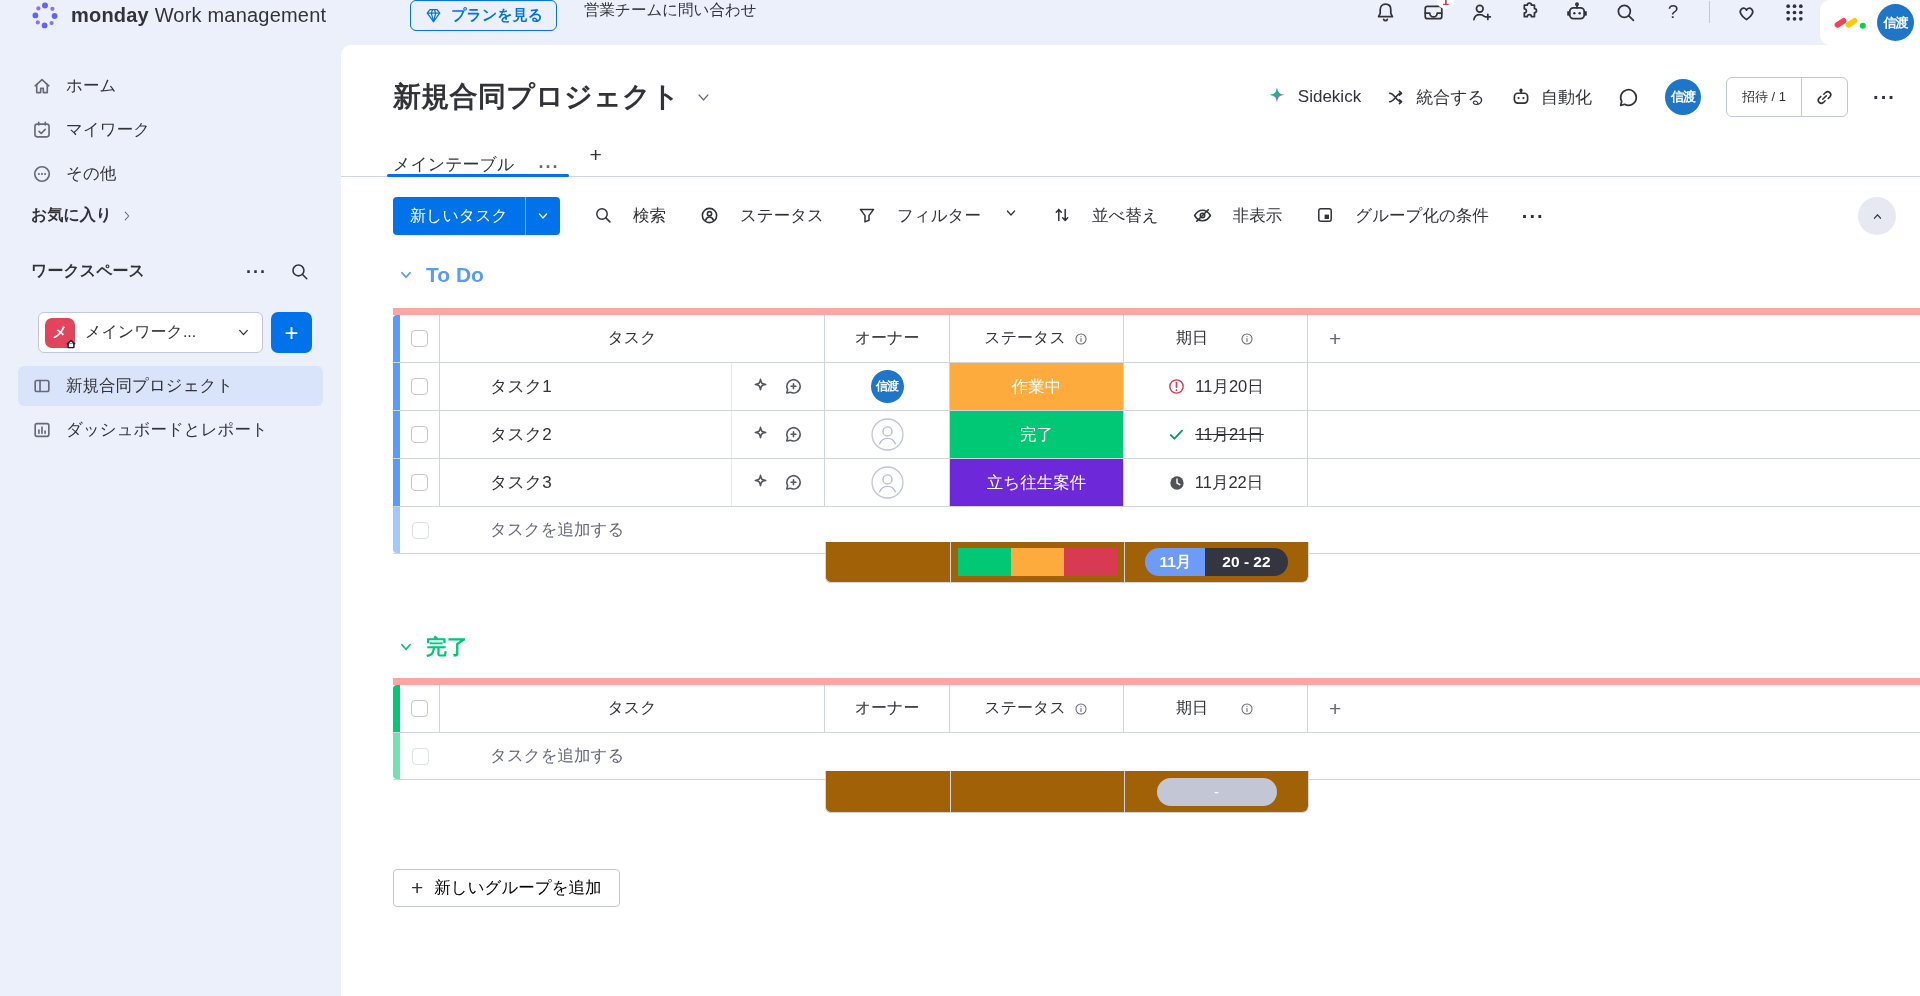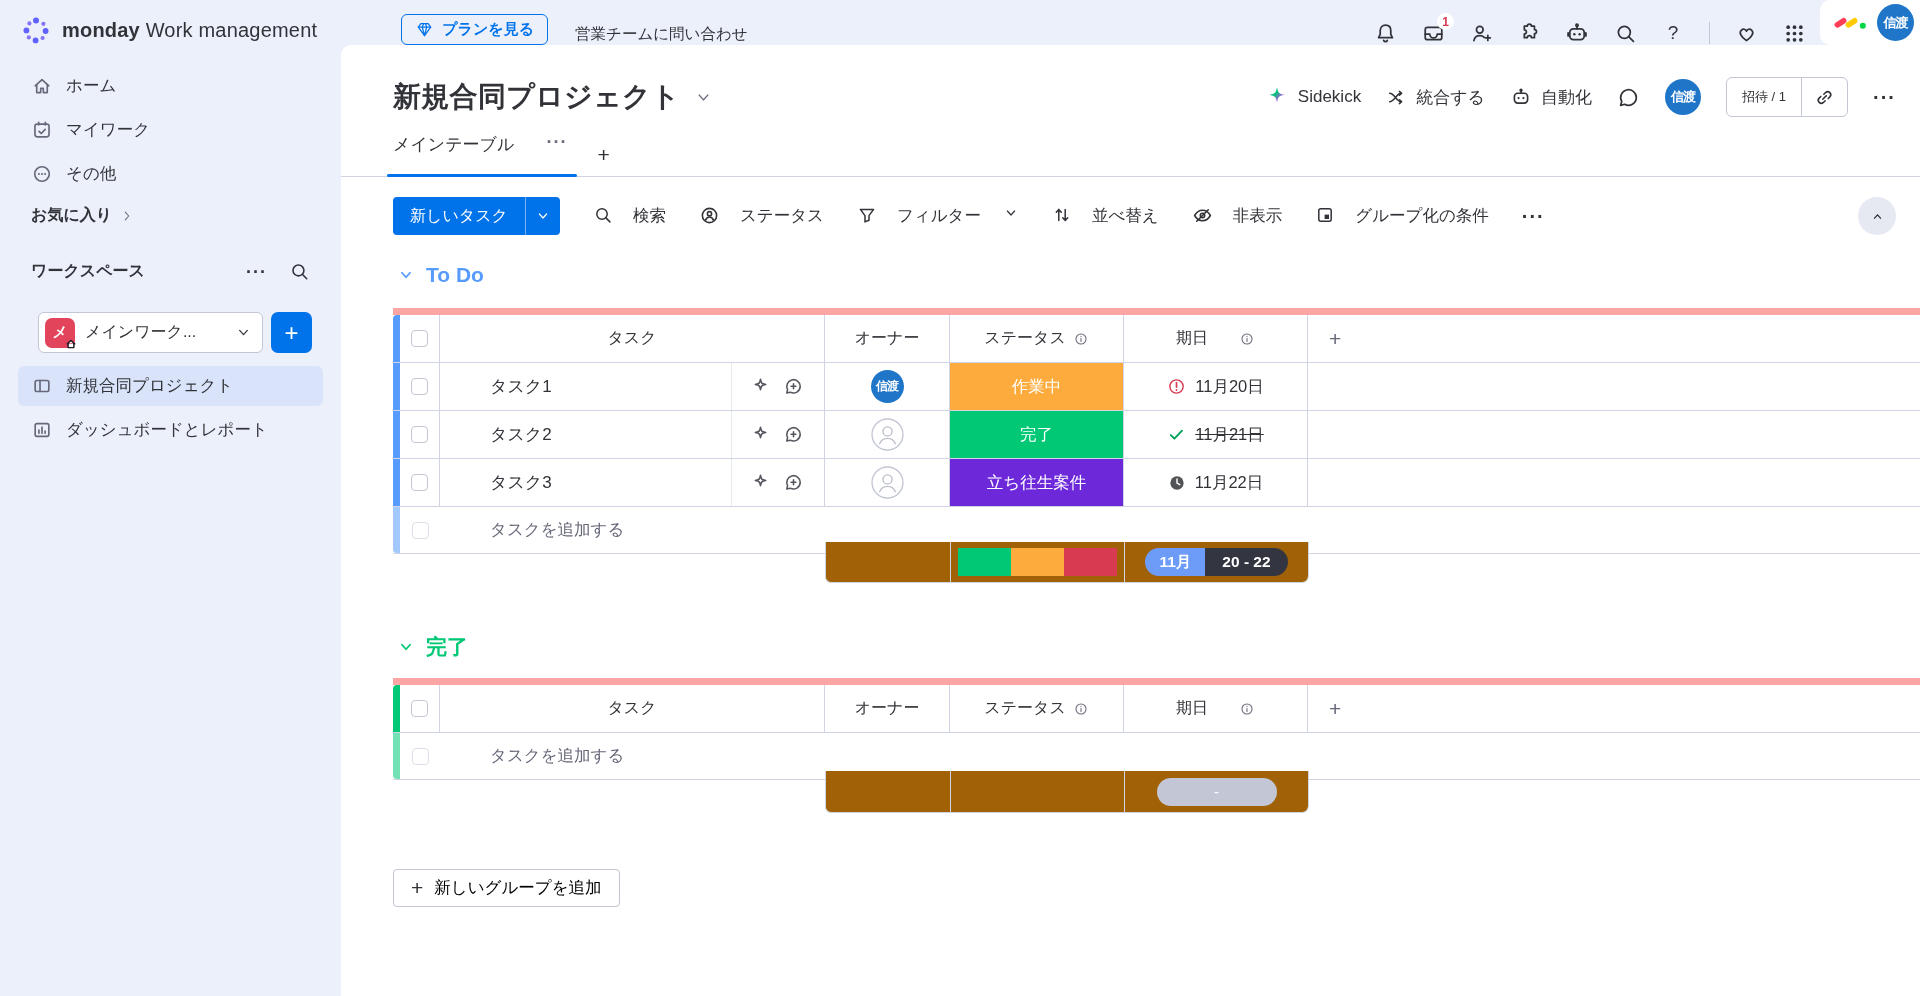--- a/index.html
+++ b/index.html
@@ -4,21 +4,21 @@
 <style>
   *{box-sizing:border-box;margin:0;padding:0}
   body{margin:0;background:#ecf0fb}
   #app{position:relative;width:1920px;height:996px;background:#ecf0fb;
        font-family:"Liberation Sans","DejaVu Sans",sans-serif;color:#323338;overflow:hidden}
   svg{display:block}
   .ico{stroke:#323338;fill:none;stroke-width:1.5;stroke-linecap:round;stroke-linejoin:round}
   .ico-muted{stroke:#676879}
 
   
-  .topbar{position:absolute;top:0;left:0;right:0;height:45px;display:flex;align-items:flex-end;padding-left:21px}
+  .topbar{position:absolute;top:0;left:0;right:0;height:45px;display:flex;align-items:flex-start;padding-left:30px}
   .logo-wrap{display:flex;align-items:center;gap:11px}
   .brand{font-size:20px;letter-spacing:.2px}
   .brand b{font-weight:700}
   .plans-btn{margin-left:84px;height:31px;padding:0 13px;border:1px solid #0073ea;border-radius:6px;
              color:#0073ea;font-weight:700;font-size:15px;display:flex;align-items:center;gap:8px;background:transparent;cursor:pointer}
   .contact{margin-left:27px;font-size:15.5px}
   .top-icons{margin-left:auto;display:flex;align-items:center;gap:24px}
   .tico{position:relative;width:24px;height:24px;display:flex;align-items:center;justify-content:center;cursor:pointer}
   .badge{position:absolute;top:-8px;right:-9px;min-width:17px;height:17px;border-radius:50%;background:#fff;
          color:#d83a52;font-size:12px;font-weight:700;display:flex;align-items:center;justify-content:center}
@@ -51,21 +51,21 @@
   .bheader{position:absolute;top:24px;left:52px;right:24px;height:56px;display:flex;align-items:center}
   .btitle{font-size:28px;font-weight:700;letter-spacing:.3px}
   .btitle-chev{margin-left:14px}
   .bh-right{margin-left:auto;display:flex;align-items:center;gap:25px;font-size:17px}
   .bh-item{display:flex;align-items:center;gap:9px;cursor:pointer}
   .invite-box{display:flex;align-items:stretch;height:40px;border:1px solid #c3c6d4;border-radius:6px;overflow:hidden}
   .invite-seg{display:flex;align-items:center;padding:0 15px;font-size:13px;cursor:pointer}
   .invite-link{border-left:1px solid #c3c6d4;display:flex;align-items:center;padding:0 12px;cursor:pointer}
 
   .tabs{position:absolute;top:88px;left:0;right:0;height:44px;border-bottom:1px solid #d0d4e4;display:flex;align-items:center;padding-left:52px}
-  .tab-active{position:relative;height:100%;display:flex;align-items:flex-start;gap:32px;font-size:17px;cursor:pointer}
+  .tab-active{position:relative;height:100%;display:flex;align-items:flex-end;gap:24px;font-size:17px;cursor:pointer}
   .tab-active::after{content:"";position:absolute;left:-6px;right:-10px;bottom:-1px;height:3px;background:#0073ea;border-radius:2px}
   .tab-plus{margin-left:30px;font-size:21px;color:#323338;cursor:pointer}
 
   .toolbar{position:absolute;top:152px;left:52px;display:flex;align-items:center;gap:33px;font-size:16.5px}
   .newtask{display:flex;height:38px;border-radius:4px;overflow:hidden;background:#0073ea;color:#fff;cursor:pointer}
   .newtask-main{display:flex;align-items:center;padding:0 17px;font-size:16px}
   .newtask-chev{display:flex;align-items:center;padding:0 9px;border-left:1px solid rgba(255,255,255,.45)}
   .tool{display:flex;align-items:flex-start;gap:20px;cursor:pointer}
   .collapse-btn{position:absolute;top:152px;right:24px;width:38px;height:38px;border-radius:50%;background:#e6e9f2;
                 display:flex;align-items:center;justify-content:center;cursor:pointer}

